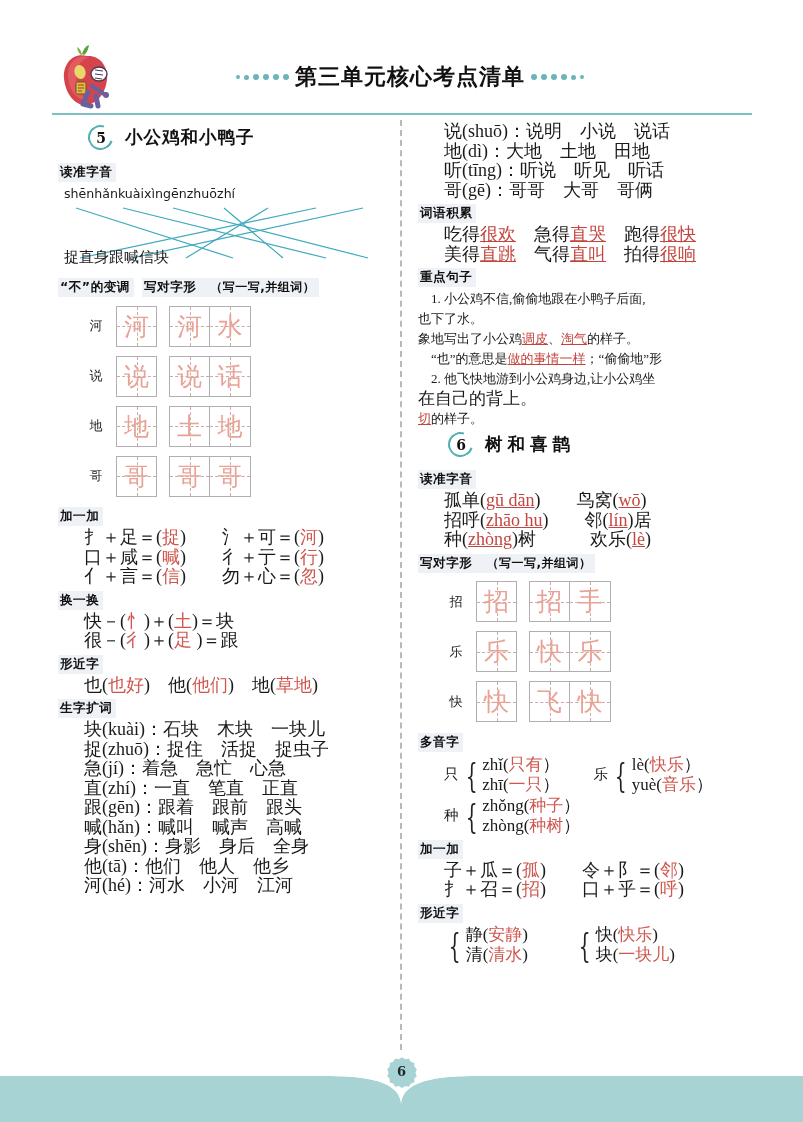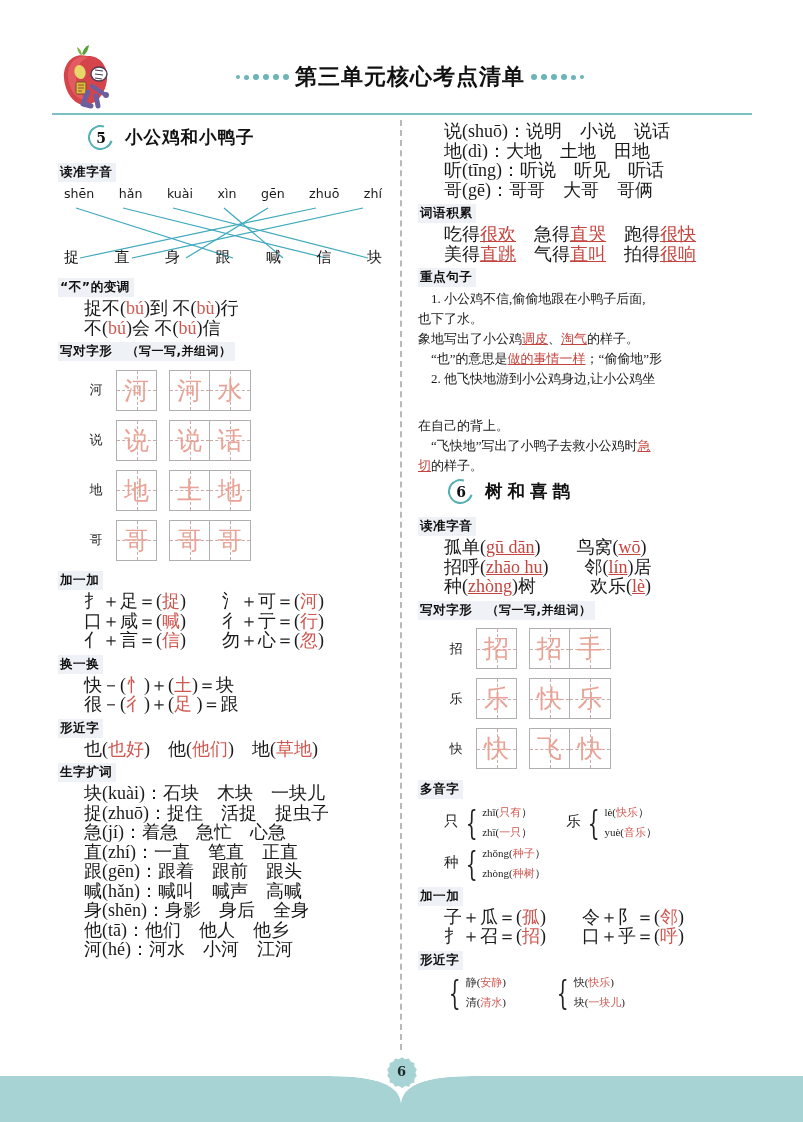--- a/index.html
+++ b/index.html
@@ -72,21 +72,21 @@
 
   
   .ln{font-size:18px;line-height:19.5px;margin-left:26px;white-space:nowrap;}
   .ln.noind{margin-left:0;}
   .red{color:#d0574f;}
   .red2{color:#c4453f;}
   .u{text-decoration:underline;text-underline-offset:1px;font-family:Liberation Serif, serif;}
 
   
   .match{position:relative;height:86px;margin:2px 0 2px 0;}
-  .match .row{position:absolute;left:0;width:330px;display:flex;justify-content:space-between;padding:0 6px;box-sizing:border-box;}
+  .match .row{position:absolute;left:0;width:330px;display:flex;padding:0 6px;box-sizing:border-box;}
   .match .row.top{top:0;}
   .match .row.bot{top:62px;}
   .match .row.top span{
     font-family:"DejaVu Sans","Liberation Sans",sans-serif;font-size:12.6px;
   }
   .match .row.bot span{font-size:15px;}
   .match svg{position:absolute;left:0;top:16px;}
 
   
   .wgrid{margin:4px 0 4px 18px;}
@@ -109,21 +109,21 @@
 
   
   .brace-wrap{display:flex;margin-left:26px;margin-top:1px;}
   .brace-grp{display:flex;align-items:center;}
   .brace-grp .ch{font-size:14.5px;margin-right:2px;}
   .brace{
     font-size:34px;line-height:1;font-family:"DejaVu Serif",serif;
     color:#222;transform:scaleX(.55);display:inline-block;
   }
   .brace-items{display:flex;flex-direction:column;justify-content:center;}
-  .brace-items div{font-size:11px;line-height:20px;white-space:nowrap;}
+  .brace-items div{font-size:17px;line-height:20px;white-space:nowrap;}
   .gap{width:34px;}
 
   .xjz-braces{display:flex;margin-left:26px;gap:46px;}
 
   
   .footer{position:absolute;left:0;bottom:0;width:803px;height:70px;}
   .pg-badge{
     position:absolute;left:50%;transform:translateX(-50%);bottom:34px;
     width:32px;height:32px;
   }
@@ -215,24 +215,20 @@
           <span>直</span>
           <span>身</span>
           <span>跟</span>
           <span>喊</span>
           <span>信</span>
           <span>块</span>
         </div>
     </div>
 
     <div class="sec-head">“不”的变调</div>
-    <div id="bu-lines">
-        <div class="ln "><span>捉不(</span><span class="red">bú</span><span>)到</span><span>  不(</span><span class="red">bù</span><span>)行</span></div>
-        <div class="ln "><span>不(</span><span class="red">bú</span><span>)会</span><span>   不(</span><span class="red">bú</span><span>)信</span></div>
-      </div>
 
     <div class="sec-head">
       <span>写对字形</span><span class="hint">（写一写,并组词）</span>
     </div>
     <div class="wgrid" id="wgrid-1">
         <div class="wrow">
           <div class="lead">河</div>
           <div class="cell">
             <u>河</u>
           </div>
@@ -336,22 +332,21 @@
         <div class="ln "><span>美得</span><span class="red2 u">直跳</span><span>　气得</span><span class="red2 u">直叫</span><span>　拍得</span><span class="red2 u">很响</span></div>
       </div>
 
     <div class="sec-head">重点句子</div>
     <div id="sentence-lines">
         <div class="ln noind" style="font-size: 13px; line-height: 20px;"><span>　1. 小公鸡不信,偷偷地跟在小鸭子后面,</span></div>
         <div class="ln noind" style="font-size: 13px; line-height: 20px;"><span>也下了水。</span></div>
         <div class="ln noind" style="font-size: 13px; line-height: 20px;"><span>象地写出了小公鸡</span><span class="red2 u">调皮</span><span>、</span><span class="red2 u">淘气</span><span>的样子。</span></div>
         <div class="ln noind" style="font-size: 13px; line-height: 20px;"><span>　“也”的意思是</span><span class="red2 u">做的事情一样</span><span>；“偷偷地”形</span></div>
         <div class="ln noind" style="font-size: 13px; line-height: 20px;"><span>　2. 他飞快地游到小公鸡身边,让小公鸡坐</span></div>
-        <div class="ln noind" style="font-size: 13px; line-height: 20px; margin-top: 27px;"><span>在自己的背上。</span></div>
-        <div class="ln noind" style="font-size: 13px; line-height: 20px;"><span>　“飞快地”写出了小鸭子去救小公鸡时</span><span class="red2 u">急</span></div>
+        <div class="ln noind" style="font-size: 17px; line-height: 20px;"><span>在自己的背上。</span></div>
         <div class="ln noind" style="font-size: 13px; line-height: 20px;"><span class="red2 u">切</span><span>的样子。</span></div>
       </div>
 
     <div class="lesson-title">
       <span class="lesson-num">
           <span>6</span>
         </span>
       <span class="lesson-name sp">树和喜鹊</span>
     </div>
 

